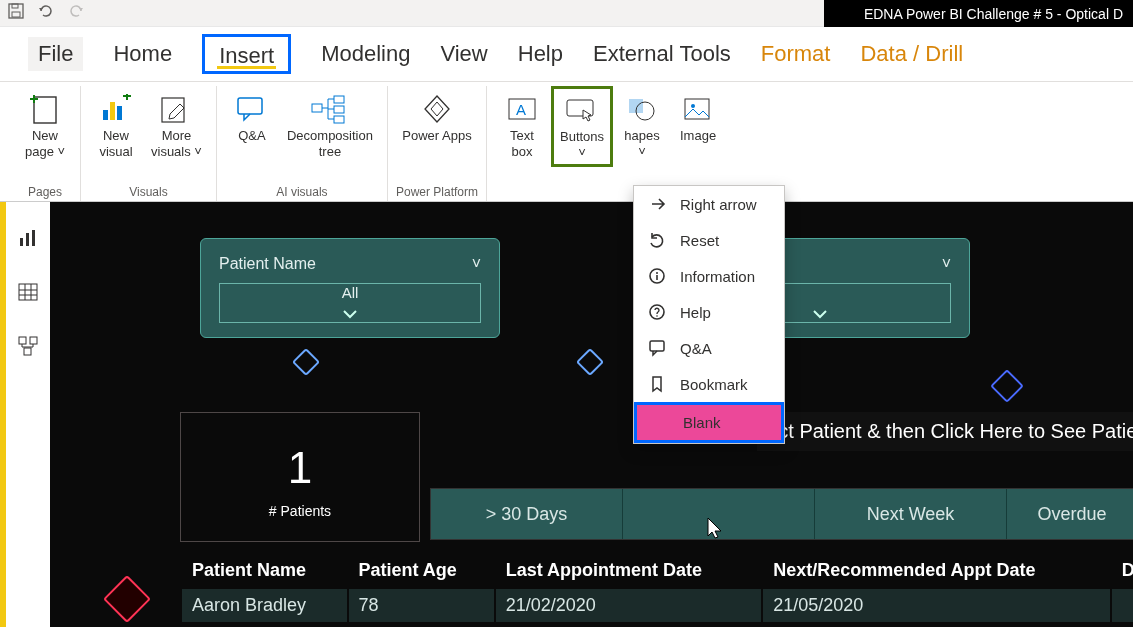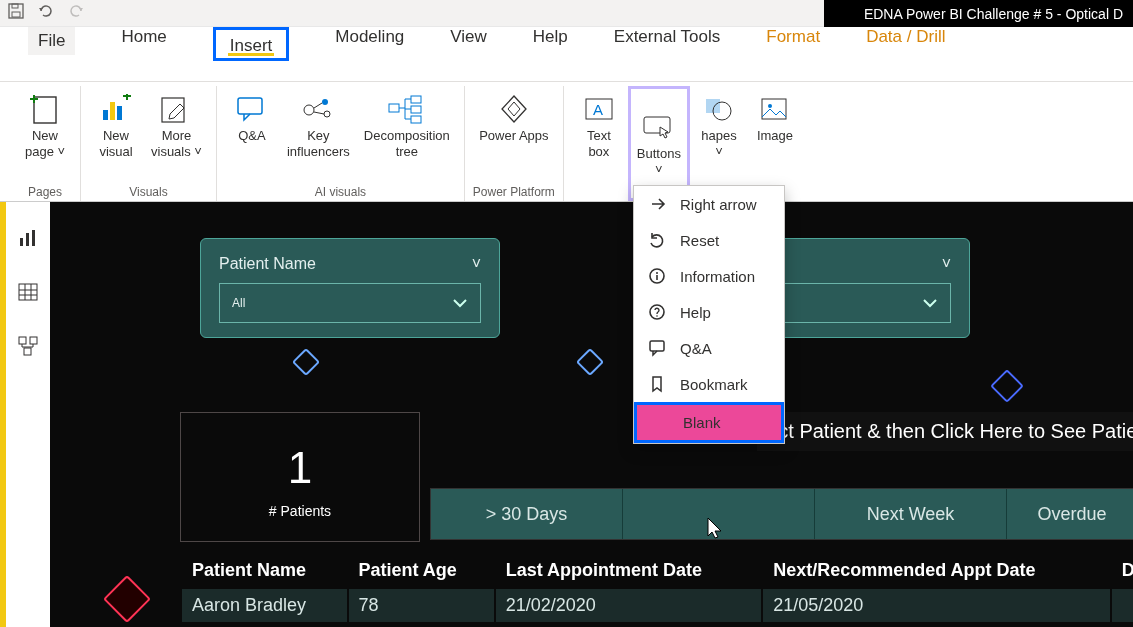--- a/index.html
+++ b/index.html
@@ -4,46 +4,46 @@
 <style>
   * { margin:0; padding:0; box-sizing:border-box; font-family:"Segoe UI",Arial,sans-serif; }
   body { width:1133px; height:627px; background:#fff; overflow:hidden; position:relative; }
 
   
   .qat { height:27px; background:#f3f2f1; display:flex; align-items:center; padding:0 8px; gap:14px; border-bottom:1px solid #e8e8e8; }
   .qat-right { position:absolute; right:0; top:0; height:27px; background:#000; color:#fff; display:flex; align-items:center; padding:0 10px 0 40px; font-size:14px; }
   .qat svg { width:16px; height:16px; }
 
   
-  .tabs { height:55px; display:flex; align-items:flex-start; padding:0 28px; gap:46px; font-size:17px; color:#323130; border-bottom:1px solid #e1dfdd; }
+  .tabs { height:55px; display:flex; align-items:center; padding:0 28px; gap:30px; font-size:22px; color:#323130; border-bottom:1px solid #e1dfdd; }
   .tabs .tab { cursor:pointer; }
   .tabs .file { background:#f3f2f1; padding:4px 10px; }
   .tabs .active-orange { color:#d8860b; font-weight:500; }
   .tabs .highlight-box { border:3px solid #0067ff; padding:6px 14px 2px; background:#fff; position:relative; }
   .tabs .highlight-box .ul { position:absolute; left:12px; right:12px; bottom:2px; height:3px; background:#f2c811; }
 
   
   .ribbon { height:120px; background:#fff; display:flex; padding:4px 10px 0; border-bottom:1px solid #ccc; }
   .group { display:flex; flex-direction:column; align-items:center; padding:0 8px; border-right:1px solid #e1dfdd; }
   .grp-btns { display:flex; gap:2px; }
   .rbtn { display:flex; flex-direction:column; align-items:center; justify-content:flex-start; padding:4px 6px 0; font-size:13px; color:#323130; min-width:54px; text-align:center; line-height:1.25; }
   .rbtn .icon-wrap { height:38px; display:flex; align-items:center; justify-content:center; }
   .group-label { font-size:12px; color:#605e5c; margin-top:auto; padding:4px 0 2px; }
-  .rbtn.highlight { border:3px solid #c4b5fd; padding:19px 6px; }
+  .rbtn.highlight { border:3px solid #4d7c0f; padding:2px 6px; }
 
   
   .canvas-wrap { position:absolute; left:0; top:202px; display:flex; }
   .views-rail { width:50px; display:flex; flex-direction:column; align-items:center; gap:30px; padding-top:26px; border-left:6px solid #f2c811; }
   .views-rail svg { width:20px; height:20px; }
   .canvas { width:1104px; height:425px; background:#0a0a0a; position:relative; overflow:hidden; }
 
   
   .slicer { position:absolute; top:36px; width:300px; height:100px; background:#2a5a57; border:1px solid #4da599; border-radius:6px; padding:16px 18px; color:#e3efee; }
   .slicer .lbl { font-size:16px; margin-bottom:10px; }
-  .slicer .sel { border:1px solid #6bb5aa; height:40px; display:flex; align-items:center; padding:0 12px; font-size:12px; justify-content:space-between; }
+  .slicer .sel { border:1px solid #6bb5aa; height:40px; display:flex; align-items:center; padding:0 12px; font-size:15px; justify-content:space-between;flex-direction:column; }
   .slicer .chev { width:16px; height:16px; }
 
   
   .headline { position:absolute; left:130px; top:210px; width:240px; height:130px; border:1px solid #4e4747; color:#fff; text-align:center; }
   .headline .num { font-size:44px; font-weight:300; margin-top:30px; }
   .headline .cap { font-size:14px; margin-top:10px; }
 
   
   .filter-row { position:absolute; left:380px; top:286px; height:52px; display:flex; border:1px solid #333; }
   .filter-btn { width:192px; display:flex; align-items:center; justify-content:center; color:#d9e7e5; font-size:18px; background:#2a5a57; border-right:1px solid #163c39; }
@@ -149,32 +149,20 @@
   <div class="group">
     <div class="grp-btns">
       <div class="rbtn">
         <div class="icon-wrap">
             <svg width="32" height="30" viewBox="0 0 32 30">
               <rect x="2" y="4" width="24" height="16" rx="2" fill="none" stroke="#0078d4" stroke-width="1.5"></rect>
               <path d="M8 20l0 6 6-6" fill="none" stroke="#0078d4" stroke-width="1.5"></path>
             </svg>
           </div>
         <span>Q&amp;A</span>
-      </div>
-      <div class="rbtn">
-        <div class="icon-wrap">
-            <svg width="34" height="30" viewBox="0 0 34 30">
-              <circle cx="8" cy="16" r="5" fill="none" stroke="#323130"></circle>
-              <circle cx="24" cy="8" r="3" fill="#0078d4"></circle>
-              <circle cx="26" cy="20" r="3" fill="none" stroke="#323130"></circle>
-              <path d="M13 14l8-5M13 18l10 2" stroke="#323130"></path>
-            </svg>
-          </div>
-        <span style="white-space:pre-line">Key
-influencers</span>
       </div>
       <div class="rbtn">
         <div class="icon-wrap">
             <svg width="40" height="30" viewBox="0 0 40 30">
               <rect x="2" y="10" width="10" height="8" fill="none" stroke="#0078d4"></rect>
               <rect x="24" y="2" width="10" height="7" fill="none" stroke="#0078d4"></rect>
               <rect x="24" y="12" width="10" height="7" fill="none" stroke="#0078d4"></rect>
               <rect x="24" y="22" width="10" height="7" fill="none" stroke="#0078d4"></rect>
               <path d="M12 14h6M18 5v20M18 5h6M18 15h6M18 25h6" stroke="#0078d4"></path>
             </svg>

